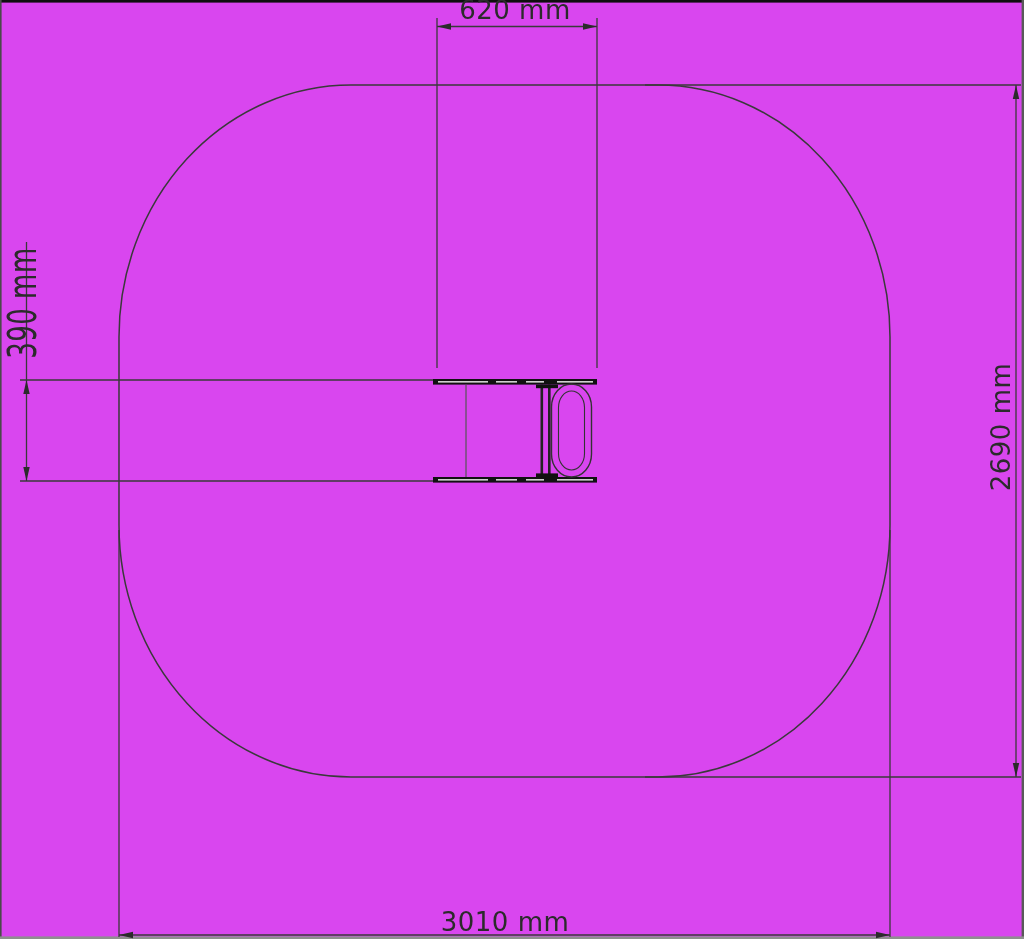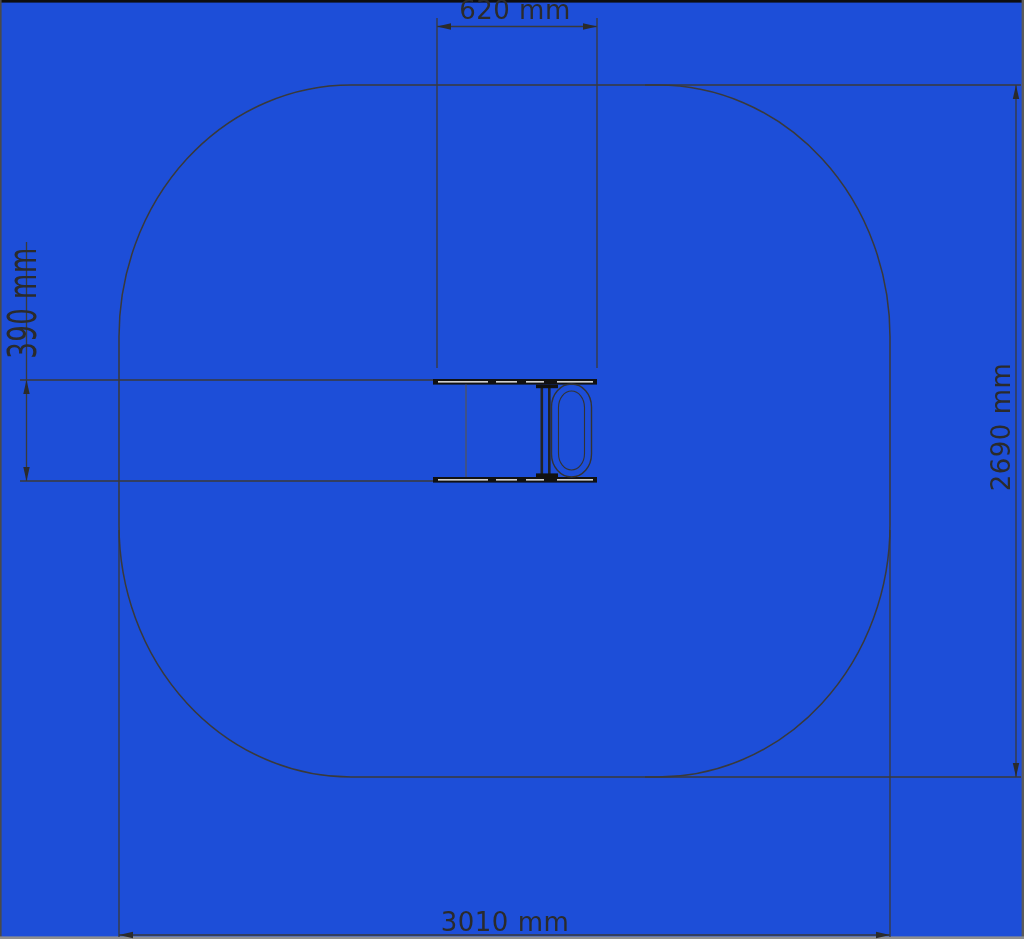--- a/index.html
+++ b/index.html
@@ -8,21 +8,21 @@
     background: #ffffff;
     width: 1024px;
     height: 939px;
     overflow: hidden;
     font-family: "DejaVu Sans", sans-serif;
   }
   .drawing-wrap {
     position: relative;
     width: 1024px;
     height: 939px;
-    background: #1d4ed8;
+    background: #d946ef;
   }
   svg { display: block; }
   text {
     font-family: "DejaVu Sans", sans-serif;
     fill: #2b2b2b;
     letter-spacing: 0.5px;
   }
   .dim-label { font-size: 26px; }
 </style>
 </head>

